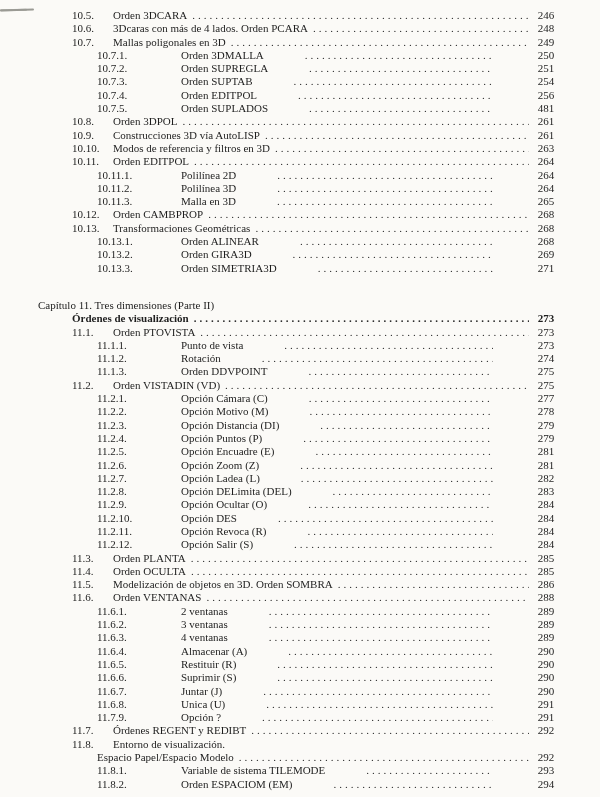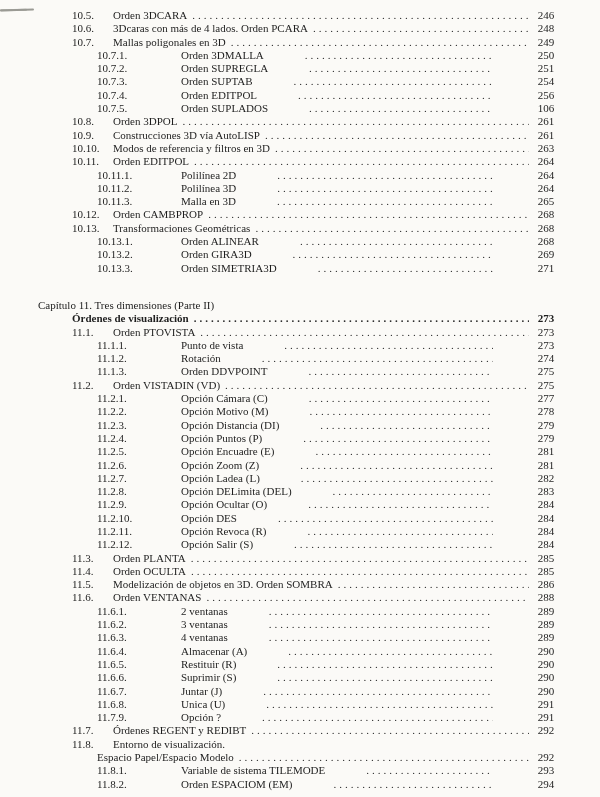--- a/index.html
+++ b/index.html
@@ -74,21 +74,21 @@
       <div class="row lvl1">
         <span class="num">10.7.4.</span>
         <span class="title">Orden EDITPOL</span>
         <span class="leader">......................................................................................................................................................</span>
         <span class="pg">256</span>
       </div>
       <div class="row lvl1">
         <span class="num">10.7.5.</span>
         <span class="title">Orden SUPLADOS</span>
         <span class="leader">......................................................................................................................................................</span>
-        <span class="pg">106</span>
+        <span class="pg">481</span>
       </div>
       <div class="row lvl0">
         <span class="num">10.8.</span>
         <span class="title">Orden 3DPOL</span>
         <span class="leader">......................................................................................................................................................</span>
         <span class="pg">261</span>
       </div>
       <div class="row lvl0">
         <span class="num">10.9.</span>
         <span class="title">Construcciones 3D vía AutoLISP</span>

